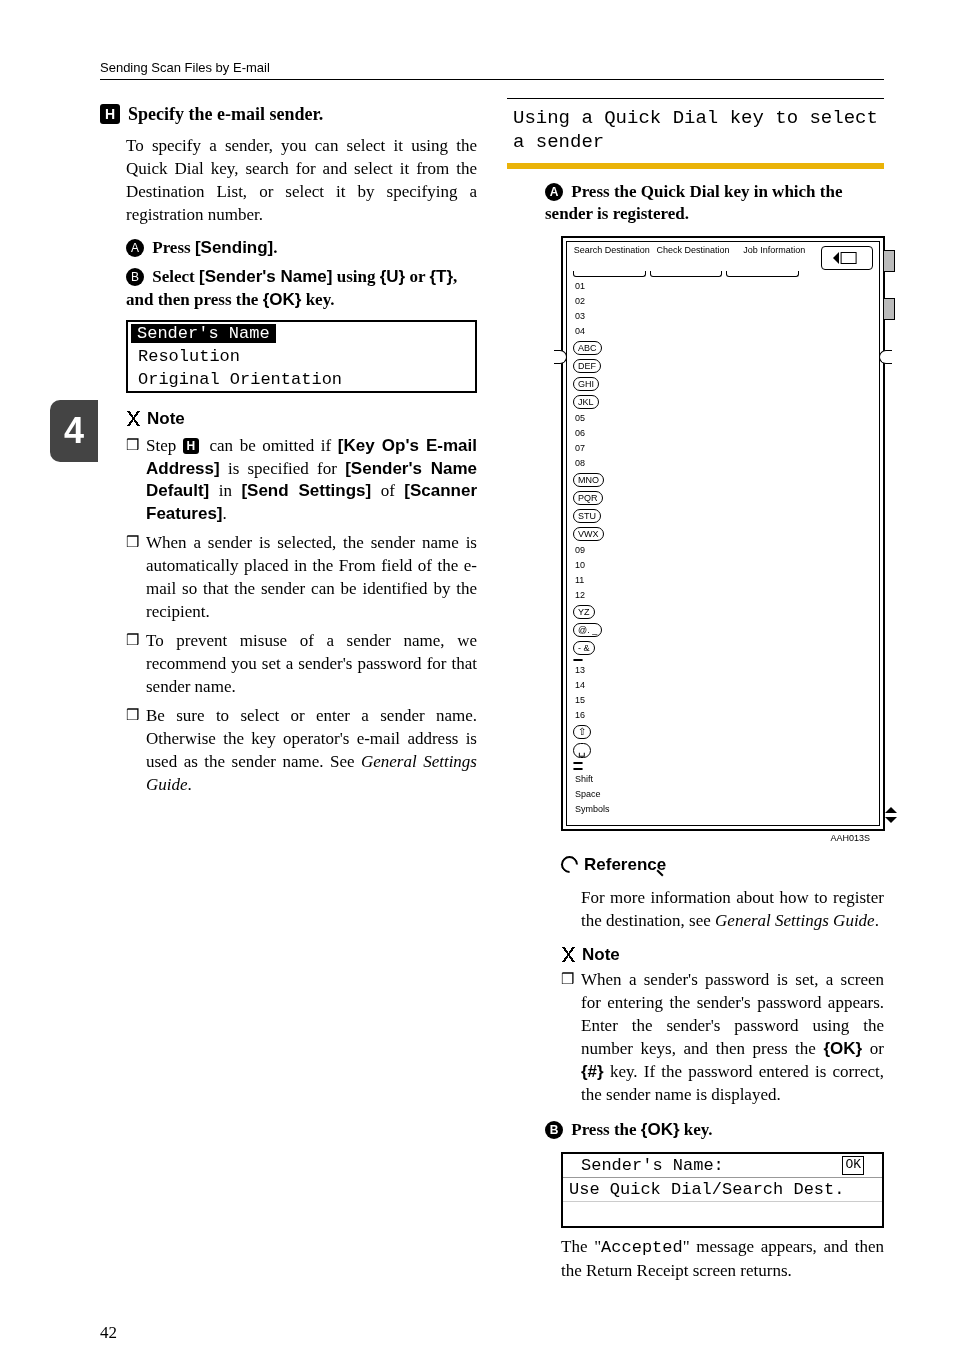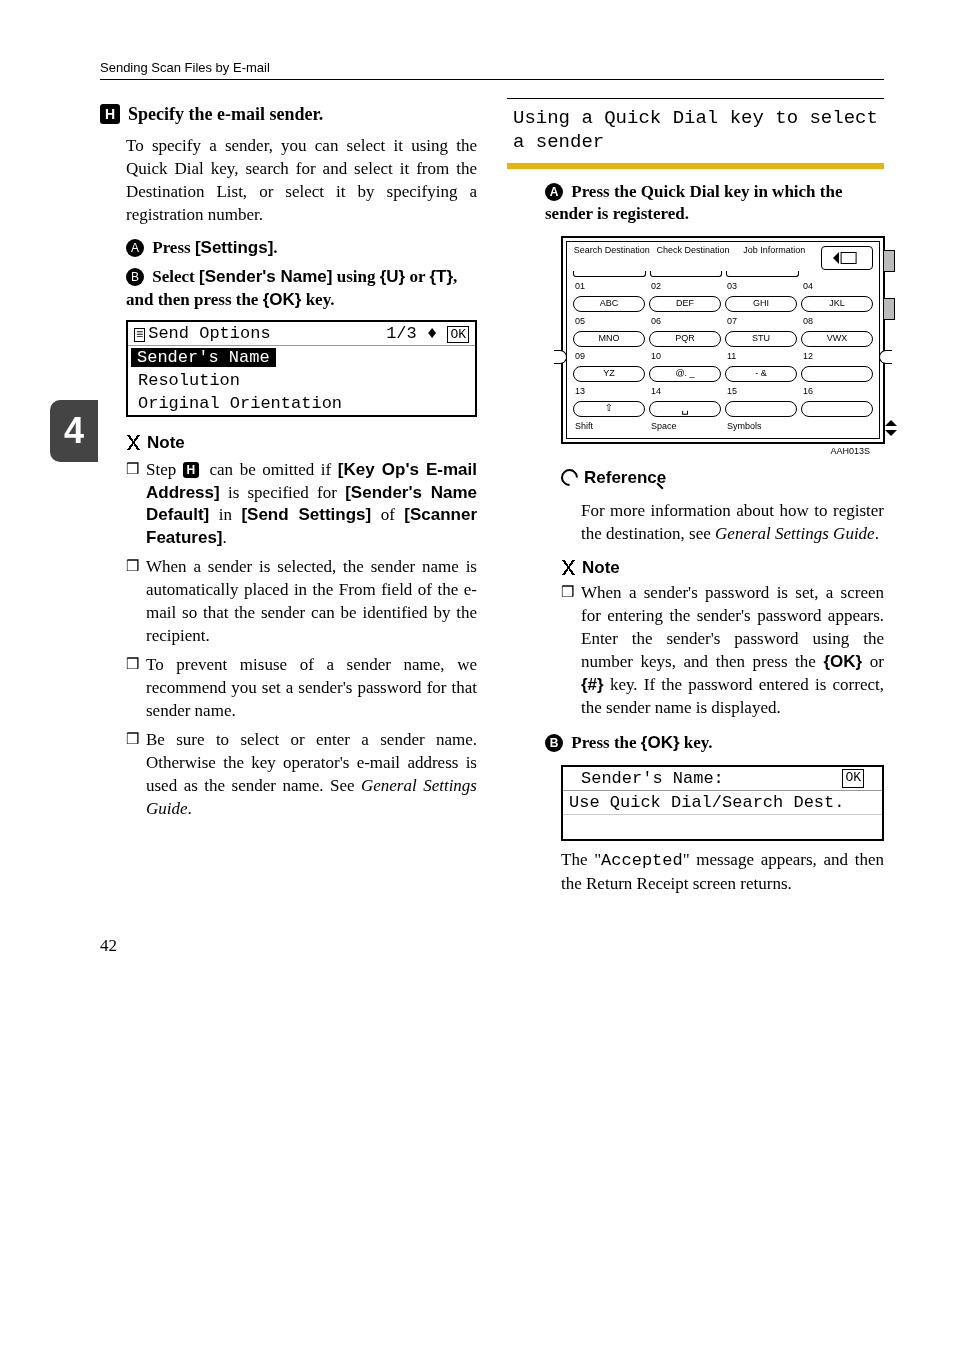--- a/index.html
+++ b/index.html
@@ -284,20 +284,21 @@
     border-radius: 0 0 3px 3px;
   }
   .keypad .tab.spacer {
     border: none;
   }
   .keypad .row {
     display: flex;
     gap: 4px;
     margin-top: 4px;
     align-items: flex-start;
+    flex-direction: column;
   }
   .keypad .key {
     flex: 1;
     border: 1px solid #000;
     border-radius: 8px;
     height: 14px;
     line-height: 12px;
     padding: 0 4px;
     text-align: center;
     font-size: 9px;
@@ -460,33 +461,29 @@
 
       <div class="step-line">
         <span class="step-num">H</span>
         <span class="step-text">Specify the e-mail sender.</span>
       </div>
 
       <div class="body-indent just">To specify a sender, you can select it using the Quick Dial key, search for and select it from the Destination List, or select it by specifying a registration number.</div>
 
       <div class="sub-item">
         <span class="circ-num">A</span>
-        <b><span>Press </span><span class="sans-bold">[Settings]</span><span>.</span></b>
+        <b><span>Press </span><span class="sans-bold">[Sending]</span><span>.</span></b>
       </div>
 
       <div class="sub-item">
         <span class="circ-num">B</span>
         <b><span>Select </span><span class="sans-bold">[Sender's Name]</span><span> using </span><span class="key-bracket">{U}</span><span> or </span><span class="key-bracket">{T}</span><span>, and then press the </span><span class="key-bracket">{OK}</span><span> key.</span></b>
       </div>
 
       <div class="screen-snip">
-        <div class="bar">
-          <span class="bar-left"><span class="icon">≡</span><span>Send Options</span></span>
-          <span><span>1/3</span> <span>♦</span> <span class="ok-box">OK</span></span>
-        </div>
         <span class="inv">Sender's Name</span>
         <div class="line">Resolution</div>
         <div class="line">Original Orientation</div>
       </div>
 
       <div class="note-head">Note</div>
 
       <div class="bullet">
         <div class="mark">❒</div>
         <div class="text just">

